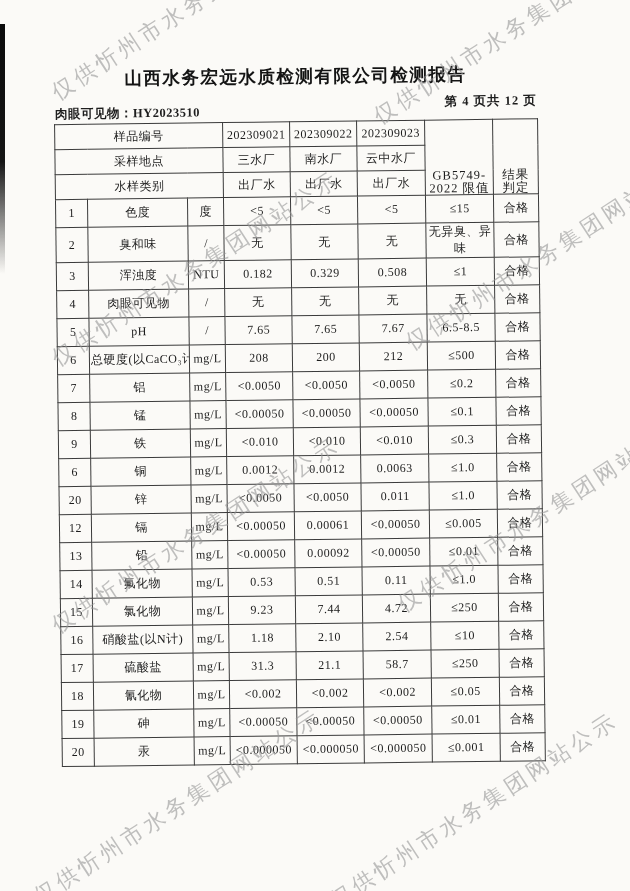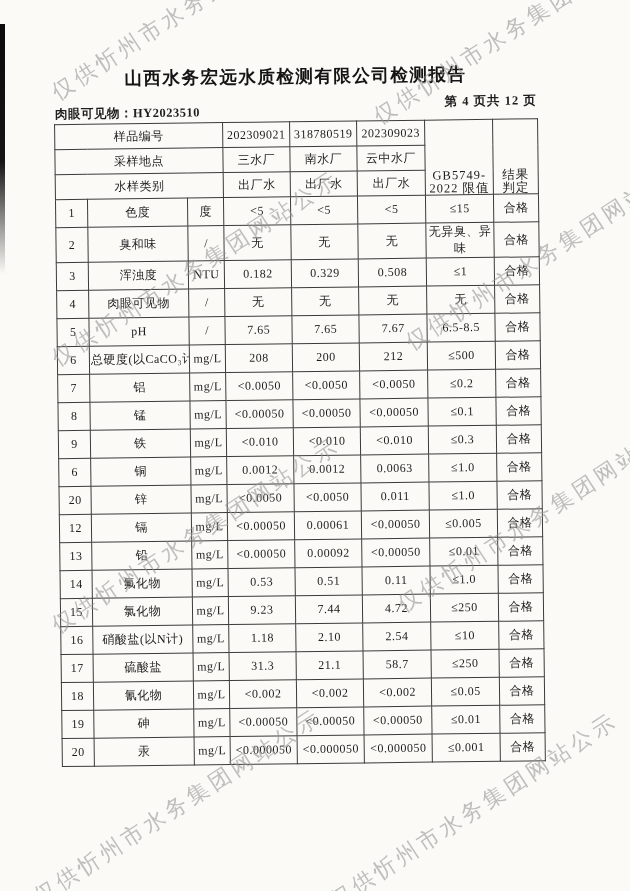--- a/index.html
+++ b/index.html
@@ -101,21 +101,21 @@
       <col style="width:67px">
         <col style="width:67px">
         <col style="width:68px">
       <col style="width:68px">
         <col style="width:45px">
     </colgroup>
     <tbody>
       <tr class="hdr">
         <td colspan="3">样品编号</td>
         <td class="c-val">202309021</td>
-        <td class="c-val">318780519</td>
+        <td class="c-val">202309022</td>
         <td class="c-val">202309023</td>
         <td rowspan="3" class="merged-head">
           <div class="two-line">
             <span>GB5749-</span>
             <span>2022 限值</span>
           </div>
         </td>
         <td rowspan="3" class="merged-head">
           <div class="two-line">
             <span>结果</span>

